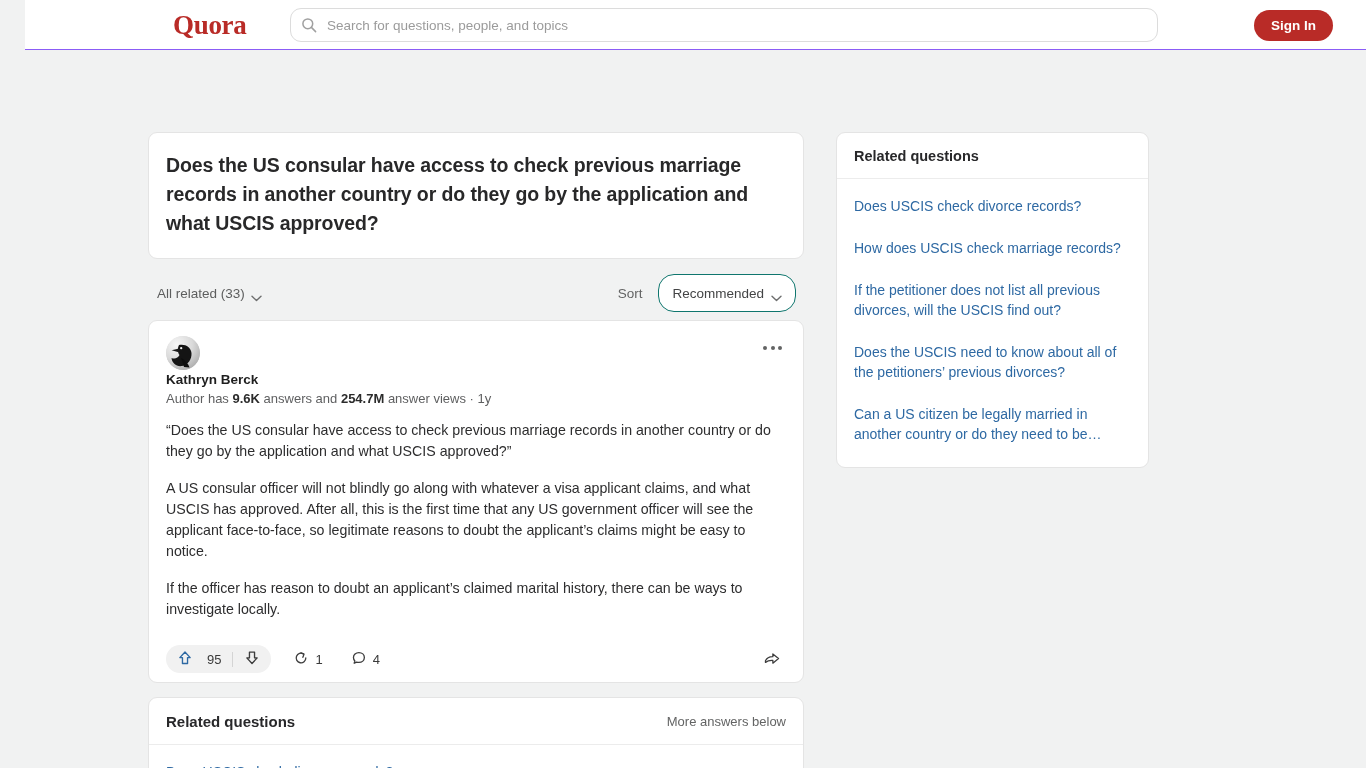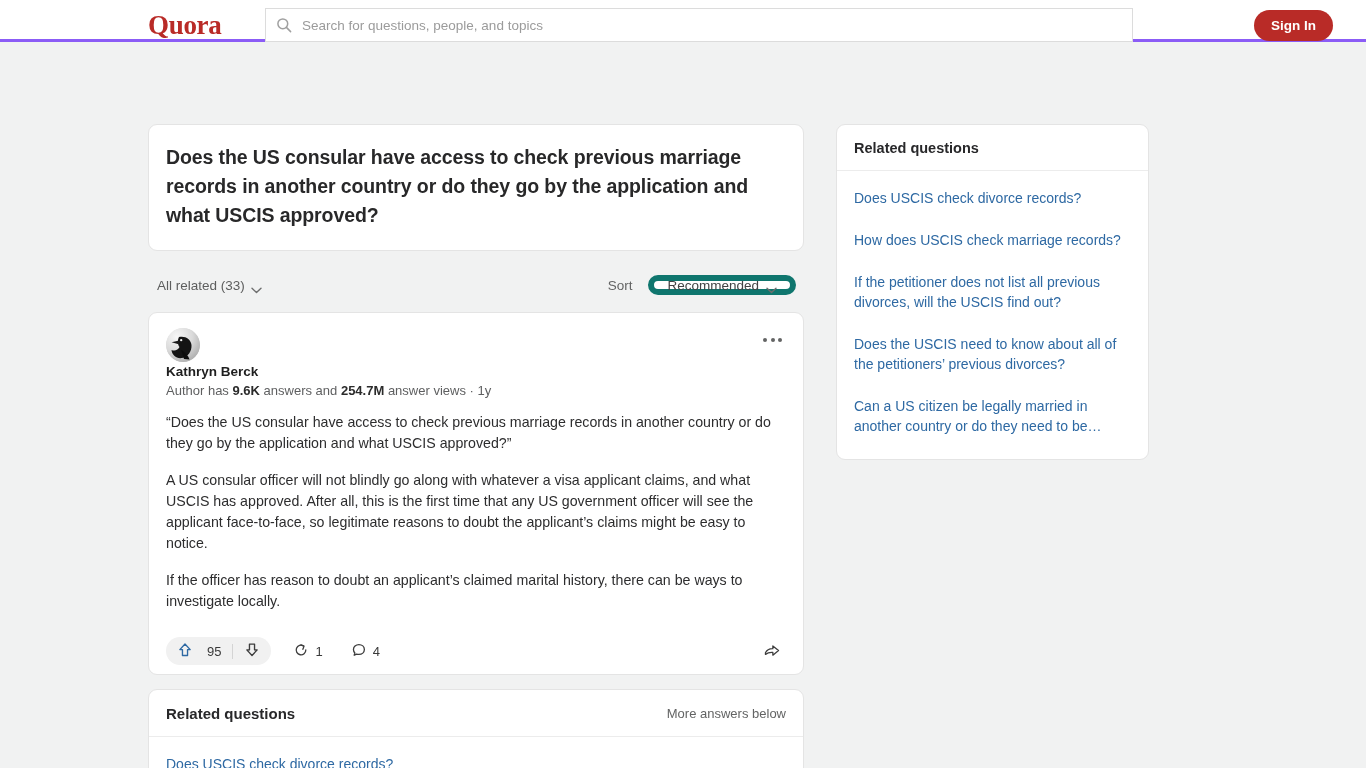--- a/index.html
+++ b/index.html
@@ -8,45 +8,46 @@
     width: 1366px; height: 768px;
     overflow: hidden;
     background: #f1f2f2;
     font-family: "Liberation Sans", sans-serif;
     -webkit-font-smoothing: antialiased;
   }
 
   
   .header {
     position: relative;
-    height: 42px;
+    height: 50px;
     background: #ffffff;
-    border-bottom: 3px solid #8b5cf6;
-    display: flex;
-    align-items: center;
+    border-bottom: 1px solid #8b5cf6;
+    display: flex;
+    align-items: center;
+    margin-left: 25px;
   }
   .logo {
     position: absolute;
     left: 148px;
     top: 10px;
     font-family: "Liberation Serif", serif;
     font-size: 27px;
     font-weight: bold;
     color: #b92b27;
     letter-spacing: -0.3px;
   }
   .search-wrap {
     position: absolute;
     left: 265px;
     top: 8px;
     width: 868px;
     height: 34px;
     background: #ffffff;
     border: 1px solid #dcdcdc;
-    border-radius: 0;
+    border-radius: 11px;
     display: flex;
     align-items: center;
     padding: 0 10px;
   }
   .search-icon { width: 16px; height: 16px; flex: 0 0 16px; margin-right: 8px; }
   .search-input {
     border: 0; outline: 0; flex: 1;
     font-family: "Liberation Sans", sans-serif;
     font-size: 13.5px;
     color: #2e2e2e;
@@ -124,23 +125,23 @@
     font-size: 13.5px;
     color: #5d5e5e;
     cursor: pointer;
   }
   .sort-group { display: flex; align-items: center; gap: 16px; }
   .sort-label { font-size: 13.5px; color: #636464; }
   .sort-pill {
     display: flex;
     align-items: center;
     gap: 7px;
-    height: 20px;
+    height: 38px;
     padding: 0 13px;
-    border: 6px solid #0f766e;
+    border: 1px solid #0f766e;
     border-radius: 16px;
     background: #ffffff;
     font-size: 13.5px;
     color: #434445;
     cursor: pointer;
   }
   .chev { width: 11px; height: 7px; flex: 0 0 11px; }
 
   
   .answer-card { padding: 15px 17px 0 17px; }

